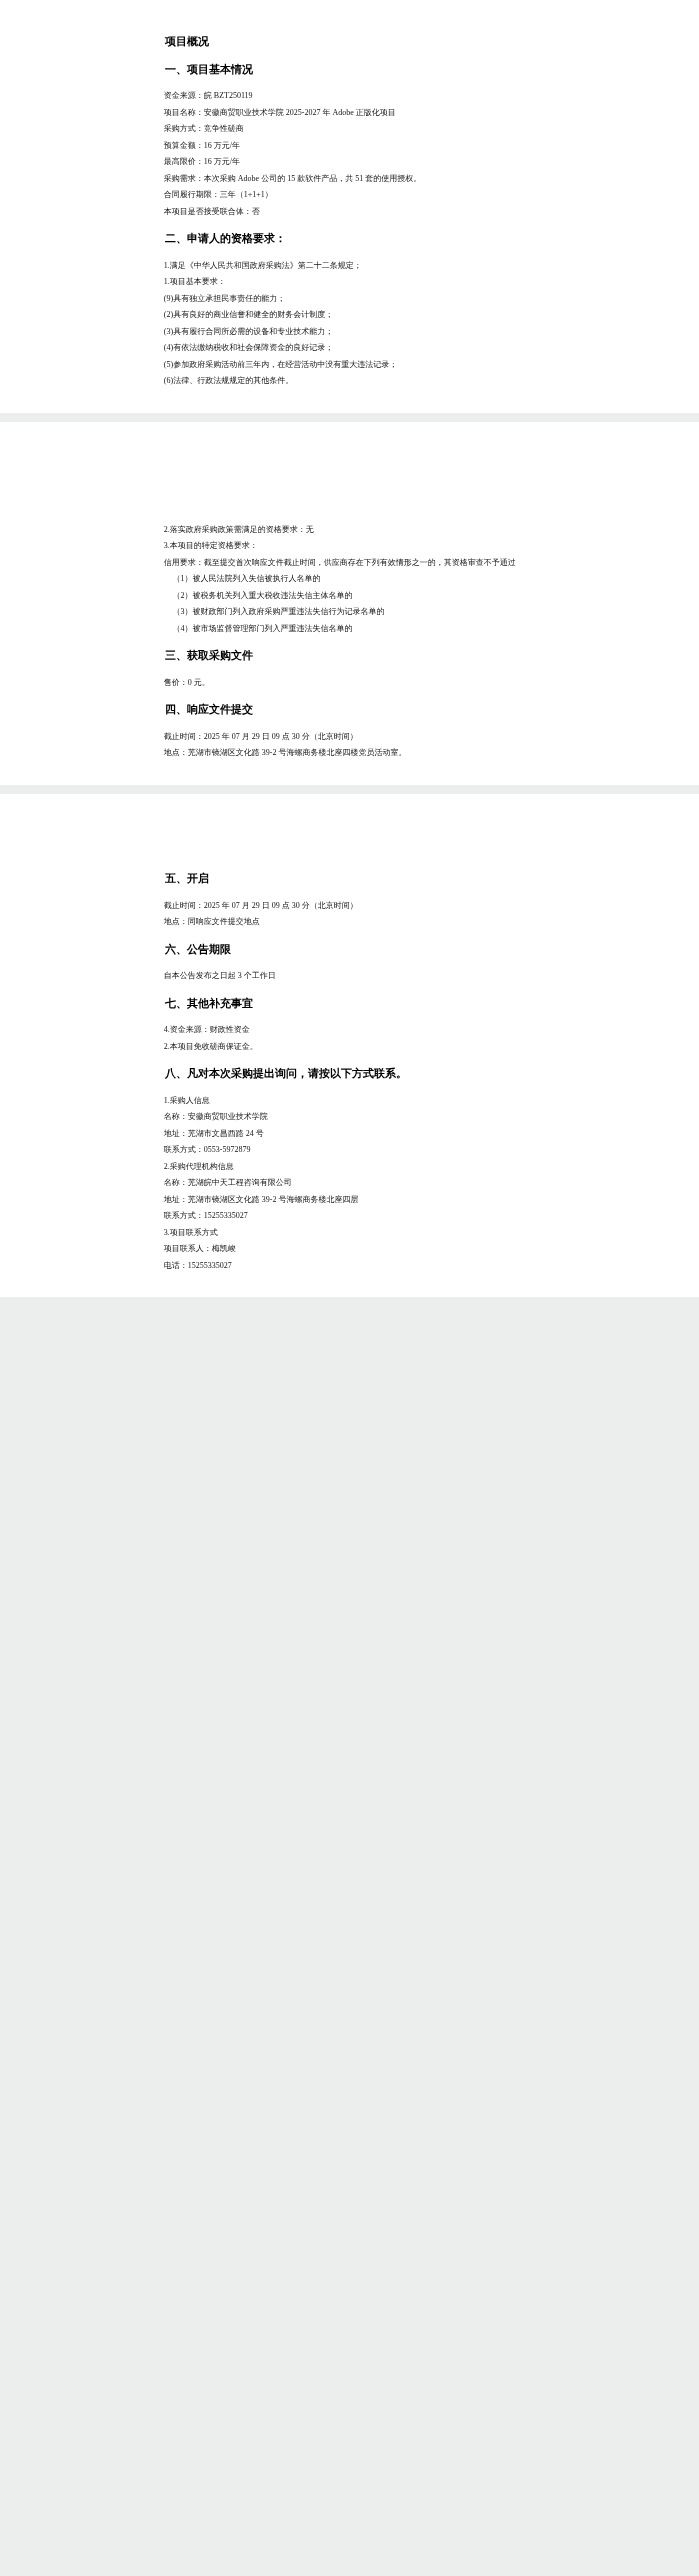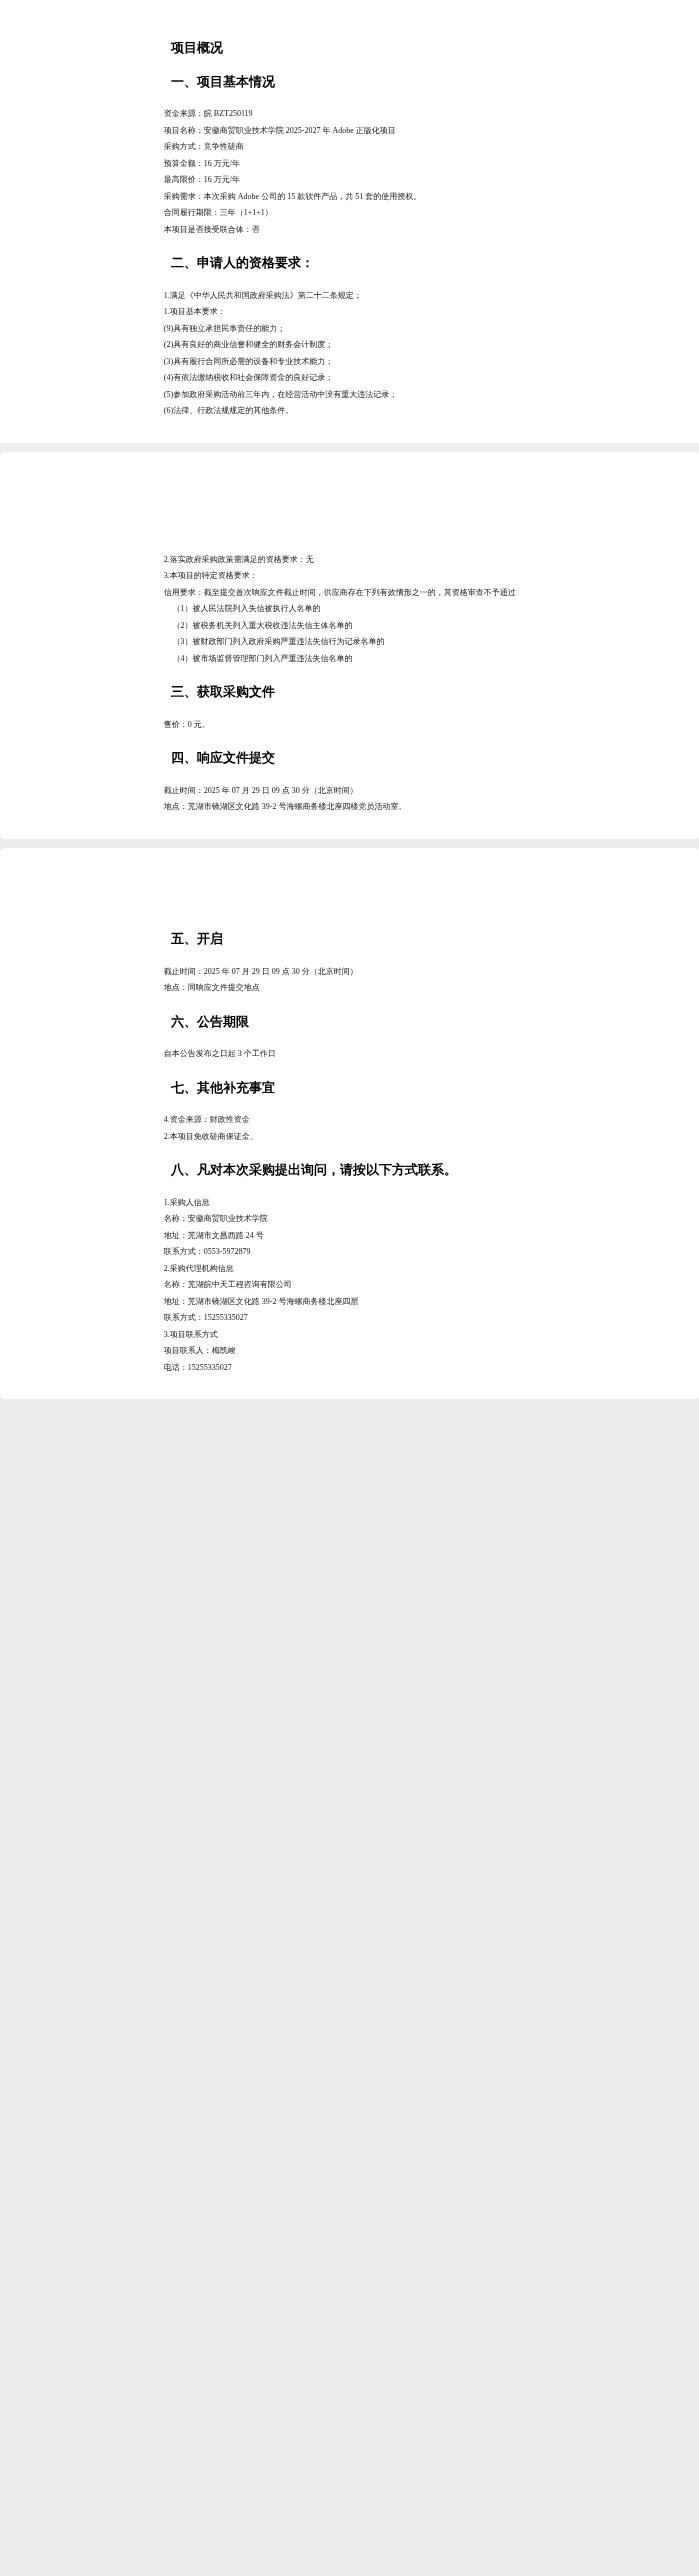--- a/index.html
+++ b/index.html
@@ -12,32 +12,31 @@
     width: 700px;
   }
   .page {
     background: #ffffff;
     width: 700px;
     box-sizing: border-box;
     padding: 23px 155px 23px 155px;
   }
   .page + .page {
     margin-top: 9.3px;
-    border-radius: 6px;
   }
   .doc {
     font-size: 8px;
     line-height: 16.5px;
     color: #141414;
   }
   .h-sec {
     font-weight: bold;
-    font-size: 13px;
+    font-size: 11px;
     line-height: 17.5px;
-    margin: 16px;
+    margin: 10px;
     color: #000;
   }
   .p {
     margin: 0;
     text-align: justify;
   }
   .ind1 { text-indent: 2em; }
   .ind-lvl1 { padding-left: 1.1em; }
   .ind-lvl2 { padding-left: 2.2em; }
   .blank-top { height: 77px; }

